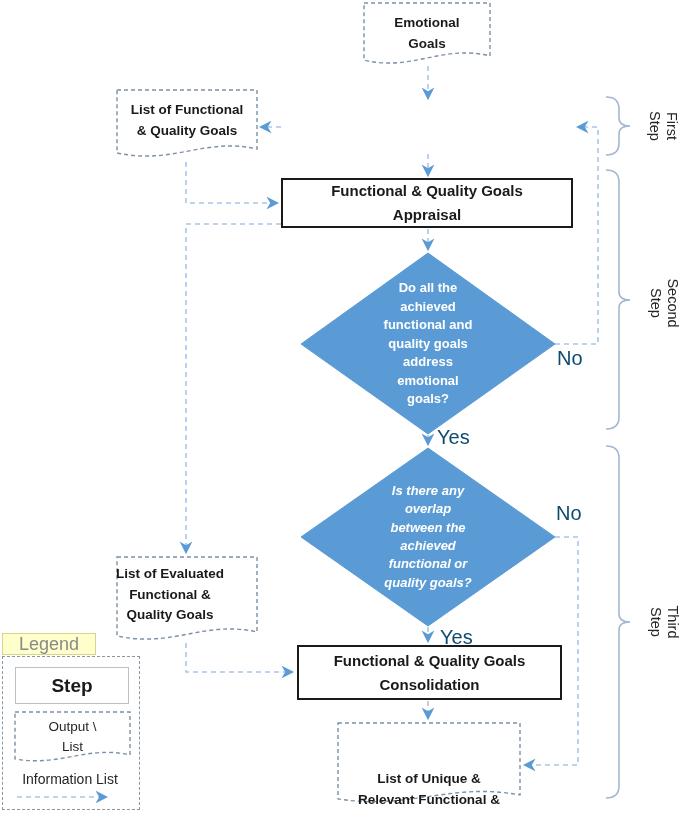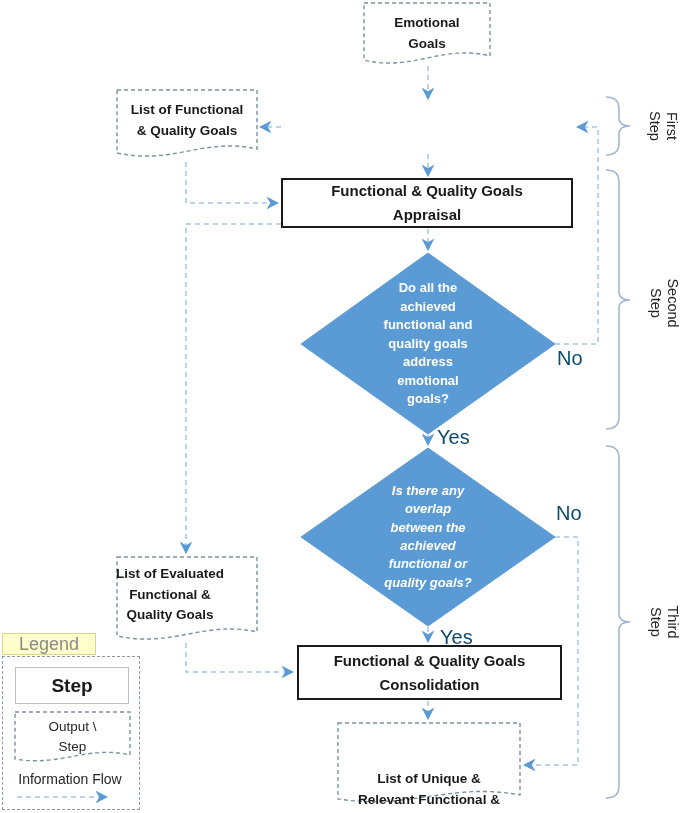--- a/index.html
+++ b/index.html
@@ -132,16 +132,16 @@
 Step</div>
   <div class="abs txt step-label" id="step2">Second
 Step</div>
   <div class="abs txt step-label" id="step3">Third
 Step</div>
 
   <div class="abs txt legend-title" id="legend-title">Legend</div>
   <div class="abs legend-box" id="legend-box"></div>
   <div class="abs txt legend-step" id="legend-step">Step</div>
   <div class="abs txt legend-doc-text" id="t-legdoc">Output \
-Step</div>
-  <div class="abs txt legend-flow" id="legend-flow">Information Flow</div>
+List</div>
+  <div class="abs txt legend-flow" id="legend-flow">Information List</div>
 
 </div>
 
 </body></html>

